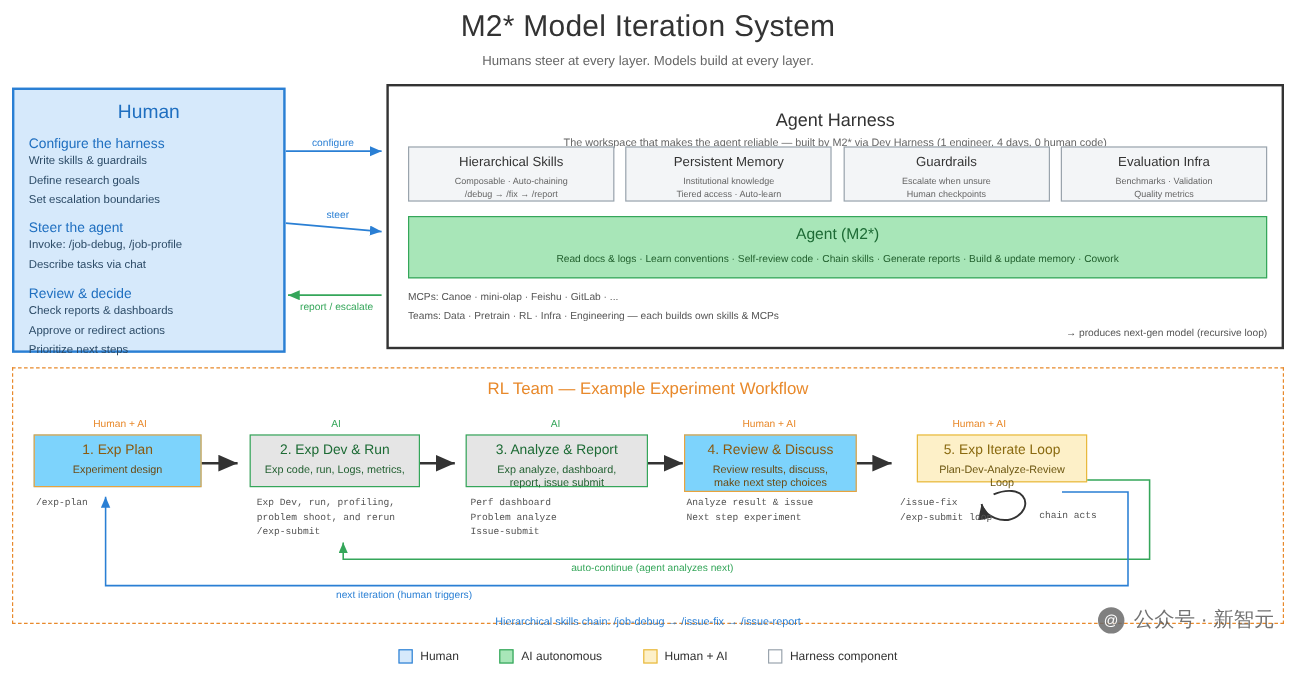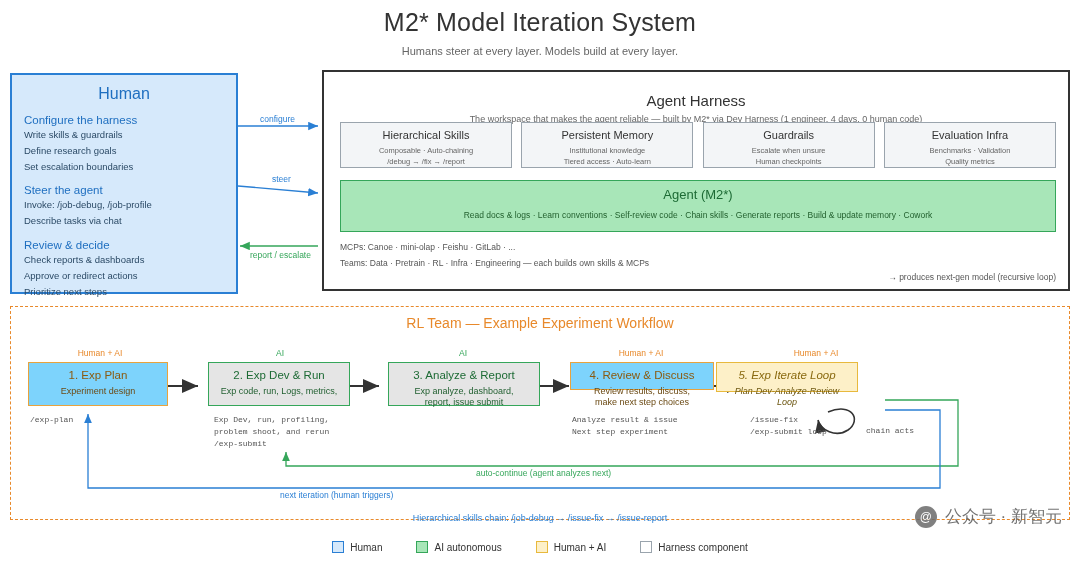--- a/index.html
+++ b/index.html
@@ -366,35 +366,38 @@
   </div>
   <div class="step step-green" style="left:208px; top:362px; width:142px; height:44px;">
     <div class="s-title">2. Exp Dev &amp; Run</div>
     <div class="s-desc">Exp code, run, Logs, metrics,</div>
   </div>
   <div class="step step-green" style="left:388px; top:362px; width:152px; height:44px;">
     <div class="s-title">3. Analyze &amp; Report</div>
     <div class="s-desc" style="white-space:pre-line;">Exp analyze, dashboard,
 report, issue submit</div>
   </div>
-  <div class="step step-orange" style="left:570px; top:362px; width:144px; height:28px;">
+  <div class="step step-orange" style="left:570px; top:362px; width:144px; height:48px;">
     <div class="s-title">4. Review &amp; Discuss</div>
     <div class="s-desc" style="white-space:pre-line;">Review results, discuss,
 make next step choices</div>
   </div>
-  <div class="step step-yellow" style="left:716px; top:362px; width:142px; height:30px;font-style:italic;">
+  <div class="step step-yellow" style="left:764px; top:362px; width:142px; height:40px;">
     <div class="s-title">5. Exp Iterate Loop</div>
     <div class="s-desc" style="white-space:pre-line;">Plan-Dev-Analyze-Review
 Loop</div>
   </div>
 
   <div class="note" style="left:30px; top:414px; white-space:pre-line;">/exp-plan</div>
   <div class="note" style="left:214px; top:414px; white-space:pre-line;">Exp Dev, run, profiling,
 problem shoot, and rerun
 /exp-submit</div>
+  <div class="note" style="left:392px; top:414px; white-space:pre-line;">Perf dashboard
+Problem analyze
+Issue-submit</div>
   <div class="note" style="left:572px; top:414px; white-space:pre-line;">Analyze result &amp; issue
 Next step experiment</div>
   <div class="note" style="left:750px; top:414px; white-space:pre-line;">/issue-fix
 /exp-submit loop</div>
 
   <div class="chain-label" style="left:866px; top:426px;">chain acts</div>
 
   <div class="flow-label flow-green" style="left:476px; top:468px;">auto-continue (agent analyzes next)</div>
   <div class="flow-label flow-blue" style="left:280px; top:490px;">next iteration (human triggers)</div>
 

